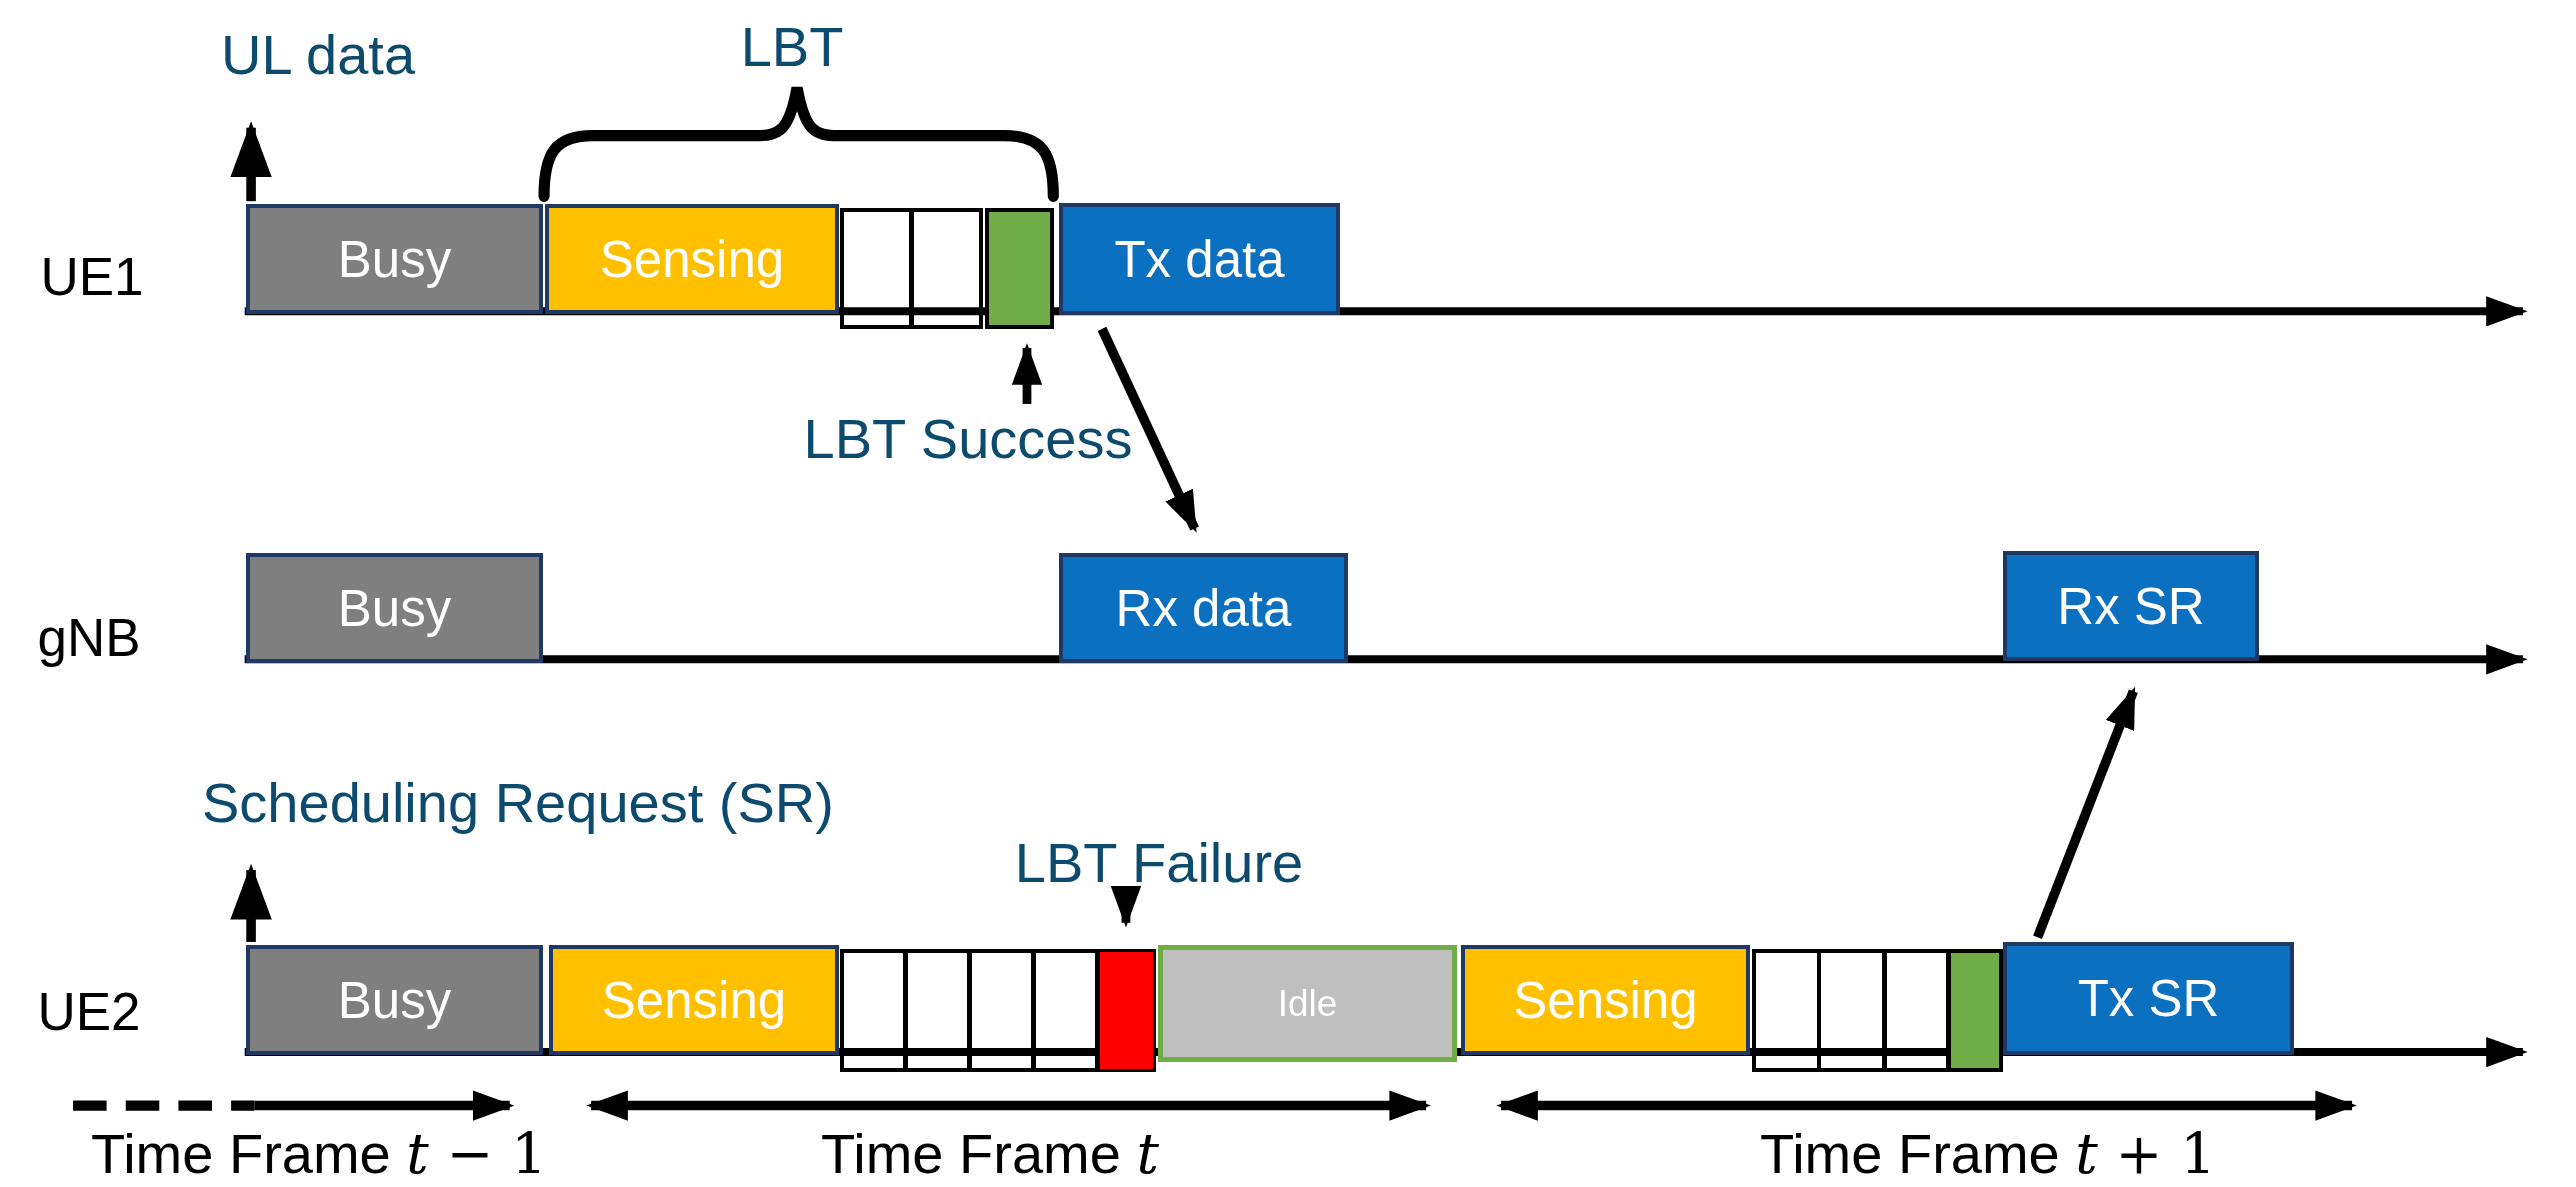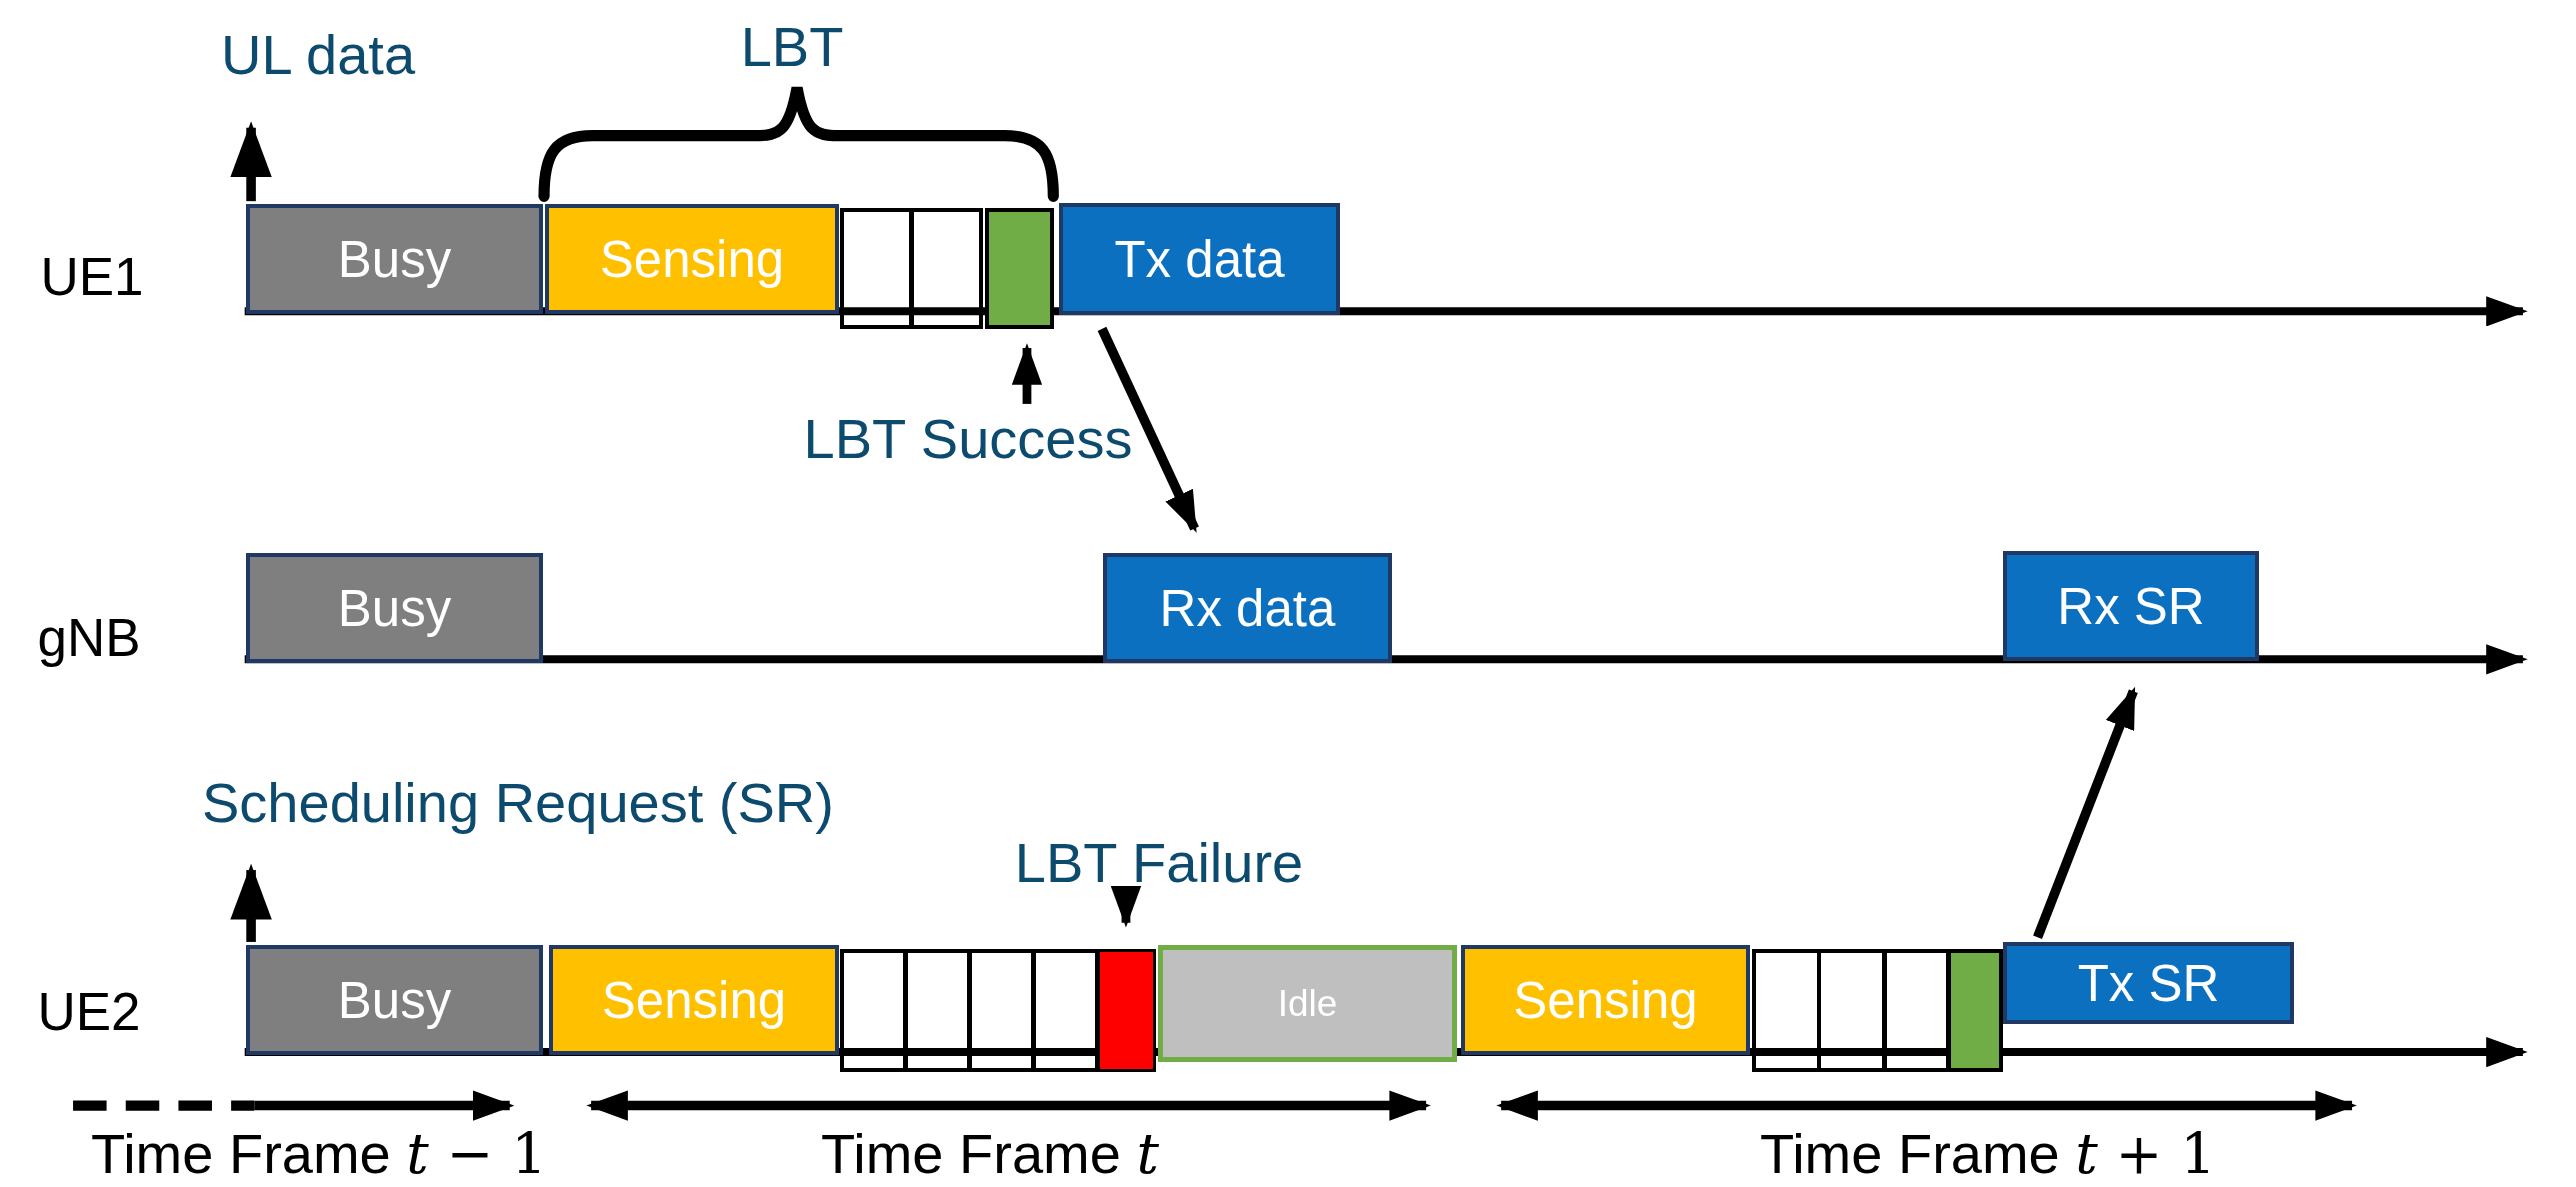--- a/index.html
+++ b/index.html
@@ -63,41 +63,41 @@
   <div class="blk sensing" style="left:545px;top:204px;width:294px;height:110px;">Sensing</div>
   <div class="blk slot" style="left:840px;top:208px;width:73px;height:121px;"></div>
   <div class="blk slot" style="left:910px;top:208px;width:73px;height:121px;"></div>
   <div class="blk greenslot" style="left:985px;top:208px;width:69px;height:121px;"></div>
   <div class="blk blue" style="left:1059px;top:203px;width:281px;height:112px;">Tx data</div>
 
   <div class="note center" style="left:968px;top:406px;">LBT Success</div>
 
   <div class="lanelabel" style="left:21px;top:583px;margin-top:24px;">gNB</div>
   <div class="blk busy" style="left:246px;top:553px;width:297px;height:110px;">Busy</div>
-  <div class="blk blue" style="left:1059px;top:553px;width:289px;height:110px;margin-left:44px;">Rx data</div>
+  <div class="blk blue" style="left:1059px;top:553px;width:289px;height:110px;">Rx data</div>
   <div class="blk blue" style="left:2003px;top:551px;width:256px;height:110px;">Rx SR</div>
 
   <div class="note center" style="left:1159px;top:830px;">LBT Failure</div>
   <div class="note" style="left:202px;top:770px;">Scheduling Request (SR)</div>
   <div class="lanelabel" style="left:21px;top:981px;">UE2</div>
 
   <div class="blk busy" style="left:246px;top:945px;width:297px;height:110px;">Busy</div>
   <div class="blk sensing" style="left:549px;top:945px;width:290px;height:110px;">Sensing</div>
   <div class="blk slot" style="left:840px;top:949px;width:67px;height:123px;"></div>
   <div class="blk slot" style="left:904px;top:949px;width:67px;height:123px;"></div>
   <div class="blk slot" style="left:968px;top:949px;width:67px;height:123px;"></div>
   <div class="blk slot" style="left:1032px;top:949px;width:67px;height:123px;"></div>
   <div class="blk redslot" style="left:1097px;top:949px;width:59px;height:123px;"></div>
   <div class="blk idle" style="left:1158px;top:945px;width:299px;height:117px;">Idle</div>
   <div class="blk sensing" style="left:1461px;top:945px;width:289px;height:110px;">Sensing</div>
   <div class="blk slot" style="left:1752px;top:949px;width:69px;height:123px;"></div>
   <div class="blk slot" style="left:1817px;top:949px;width:69px;height:123px;"></div>
   <div class="blk slot" style="left:1883px;top:949px;width:67px;height:123px;"></div>
   <div class="blk greenslot" style="left:1947px;top:949px;width:56px;height:123px;"></div>
-  <div class="blk blue" style="left:2003px;top:942px;width:291px;height:82px;">Tx SR</div>
+  <div class="blk blue" style="left:2003px;top:942px;width:291px;height:113px;">Tx SR</div>
 
   <div class="timelabel" style="left:319px;top:1121px;">
     <span>Time Frame </span><span class="mvar">t</span><span class="mop"> − 1</span>
   </div>
   <div class="timelabel" style="left:990px;top:1121px;">
     <span>Time Frame </span><span class="mvar">t</span><span class="mop"></span>
   </div>
   <div class="timelabel" style="left:1988px;top:1121px;">
     <span>Time Frame </span><span class="mvar">t</span><span class="mop"> + 1</span>
   </div>

